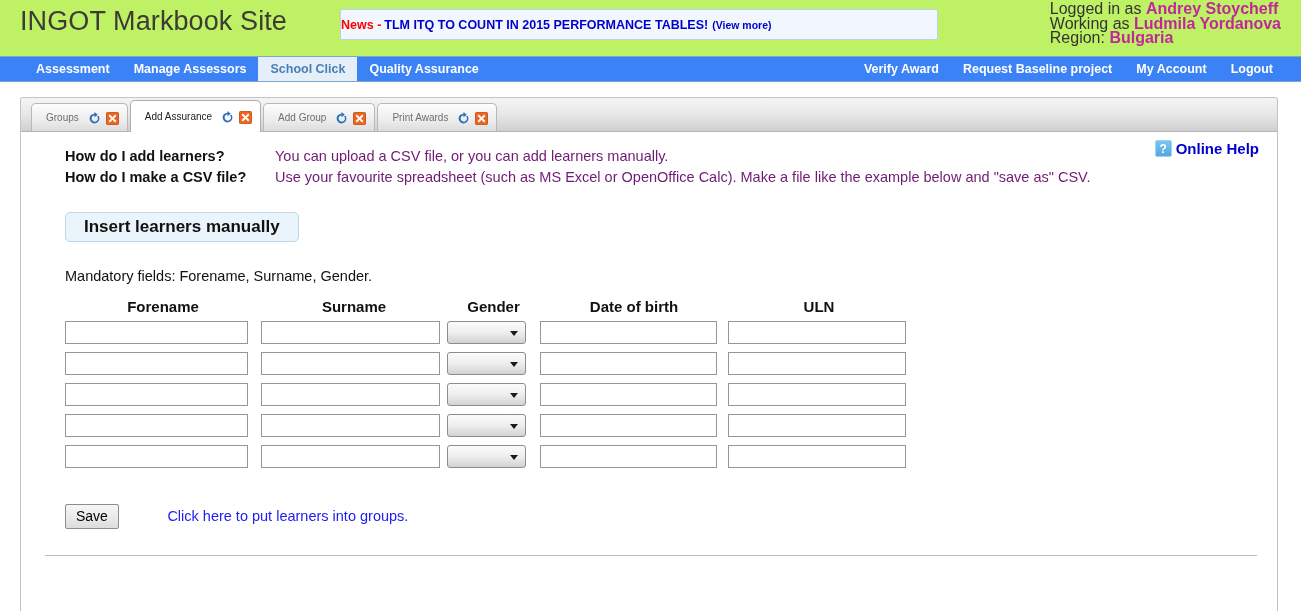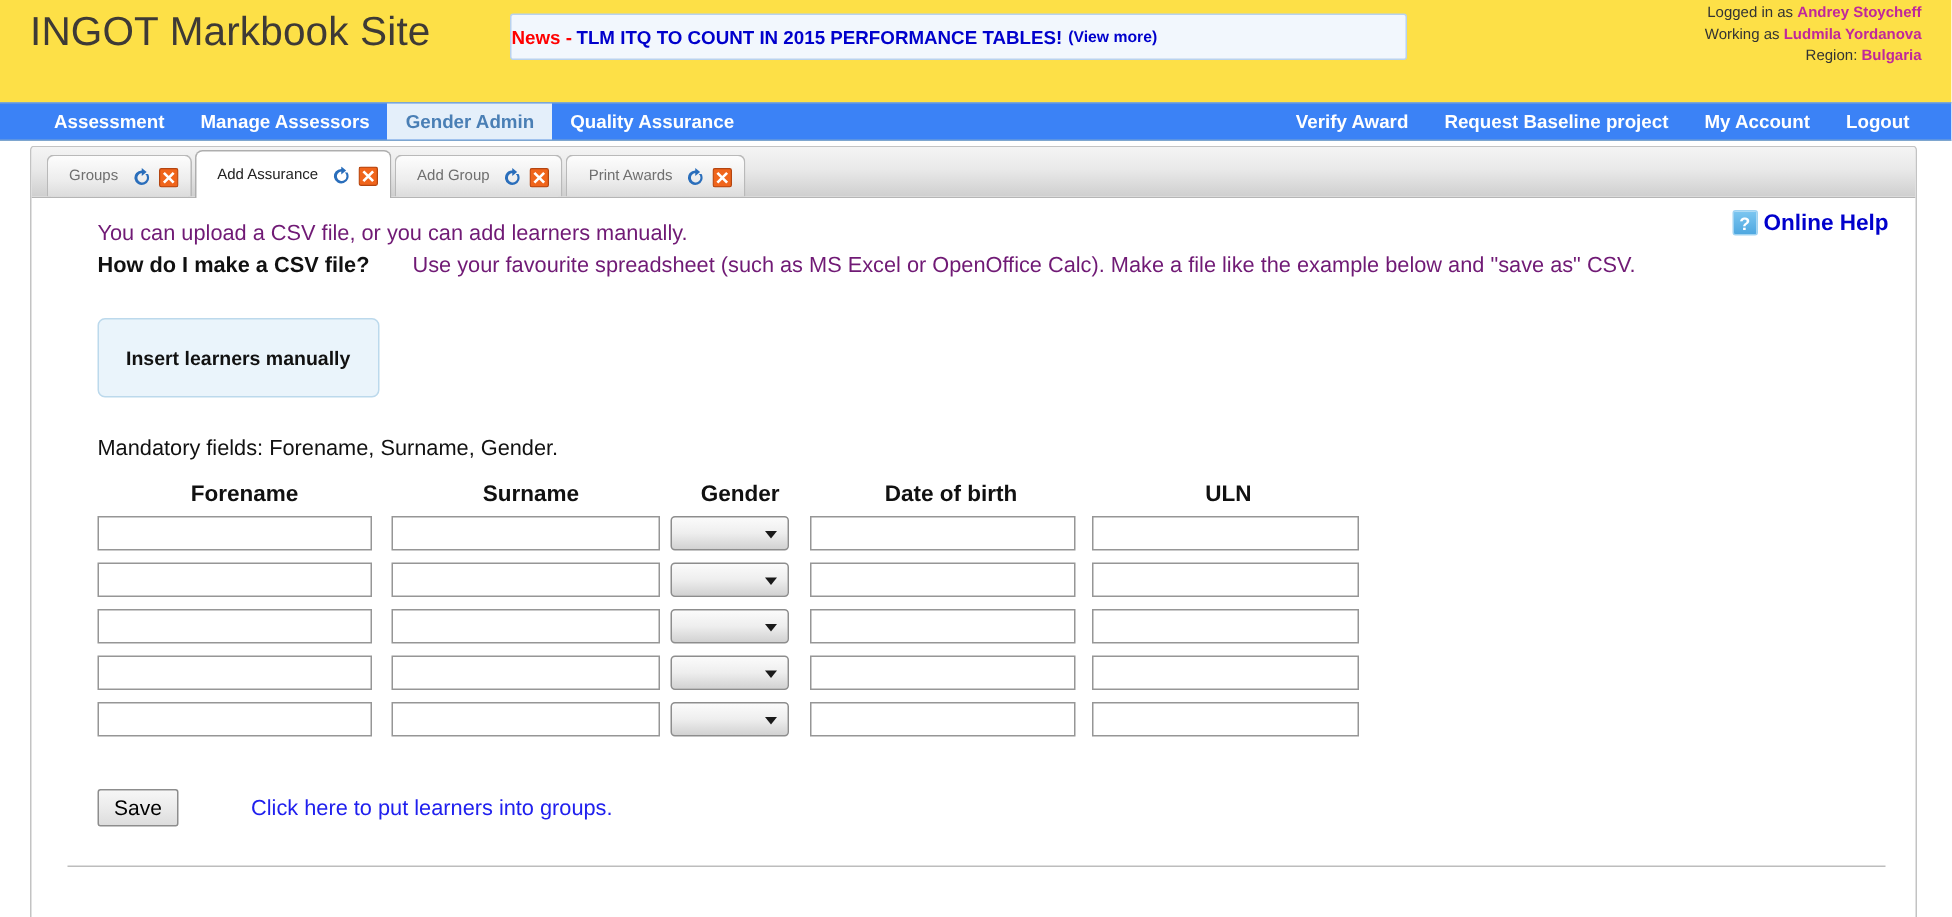--- a/index.html
+++ b/index.html
@@ -8,22 +8,22 @@
     margin: 0; padding: 0;
     width: 1301px; height: 611px;
     background: #ffffff;
     font-family: "Liberation Sans", sans-serif;
     overflow: hidden;
   }
 
   
   .header {
     position: relative;
-    height: 68px;
-    background: #fde047;
+    height: 56px;
+    background: #bef264;
   }
   .site-title {
     position: absolute;
     left: 20px; top: 6px;
     font-size: 27px;
     color: #3e3a36;
     font-weight: normal;
     letter-spacing: 0.1px;
     white-space: nowrap;
   }
@@ -53,22 +53,22 @@
   }
   .news-more {
     color: #0000cc;
     font-weight: bold;
     font-size: 10.5px;
     margin-left: 4px;
   }
   .userinfo {
     position: absolute;
     right: 20px; top: 2px;
-    text-align: right;
-    font-size: 10px;
+    text-align: left;
+    font-size: 16px;
     color: #333333;
     line-height: 14.5px;
   }
   .userinfo .strong { color: #c0279b; font-weight: bold; }
 
   
   .navbar {
     position: relative;
     height: 26px;
     background: #3b82f6;
@@ -210,25 +210,25 @@
     color: #0000cc;
     font-weight: bold;
     font-size: 15px;
     white-space: nowrap;
   }
 
   
   .insert-btn {
     margin: 24px 0 0 44px;
     display: inline-block;
-    padding: 18px 18px;
+    padding: 4px 18px;
     background: #eaf4fb;
     border: 1px solid #bcd9ec;
     border-radius: 5px;
-    font-size: 13px;
+    font-size: 17px;
     font-weight: bold;
     color: #111111;
     cursor: pointer;
   }
 
   
   .mandatory {
     margin: 26px 0 0 44px;
     font-size: 14.5px;
     color: #111111;
@@ -335,21 +335,21 @@
       <span>Region:</span>
       <span class="strong">Bulgaria</span>
     </div>
   </div>
 </div>
 
 <div class="navbar">
   <div class="nav-left">
     <div class="nav-item">Assessment</div>
     <div class="nav-item">Manage Assessors</div>
-    <div class="nav-item active">Gender Admin</div>
+    <div class="nav-item active">School Click</div>
     <div class="nav-item">Quality Assurance</div>
   </div>
   <div class="nav-right">
     <div class="nav-item">Verify Award</div>
     <div class="nav-item">Request Baseline project</div>
     <div class="nav-item">My Account</div>
     <div class="nav-item">Logout</div>
   </div>
 </div>
 
@@ -416,20 +416,21 @@
           </svg>
       </span>
     </div>
 
   </div>
 
   <div class="panel-body">
 
     <div class="faq">
       <div class="faq-row">
+        <div class="faq-q">How do I add learners?</div>
         <div class="faq-a">You can upload a CSV file, or you can add learners manually.</div>
       </div>
       <div class="faq-row">
         <div class="faq-q">How do I make a CSV file?</div>
         <div class="faq-a">Use your favourite spreadsheet (such as MS Excel or OpenOffice Calc). Make a file like the example below and "save as" CSV.</div>
       </div>
     </div>
 
     <div class="online-help">
       <span class="help-icon">?</span>

